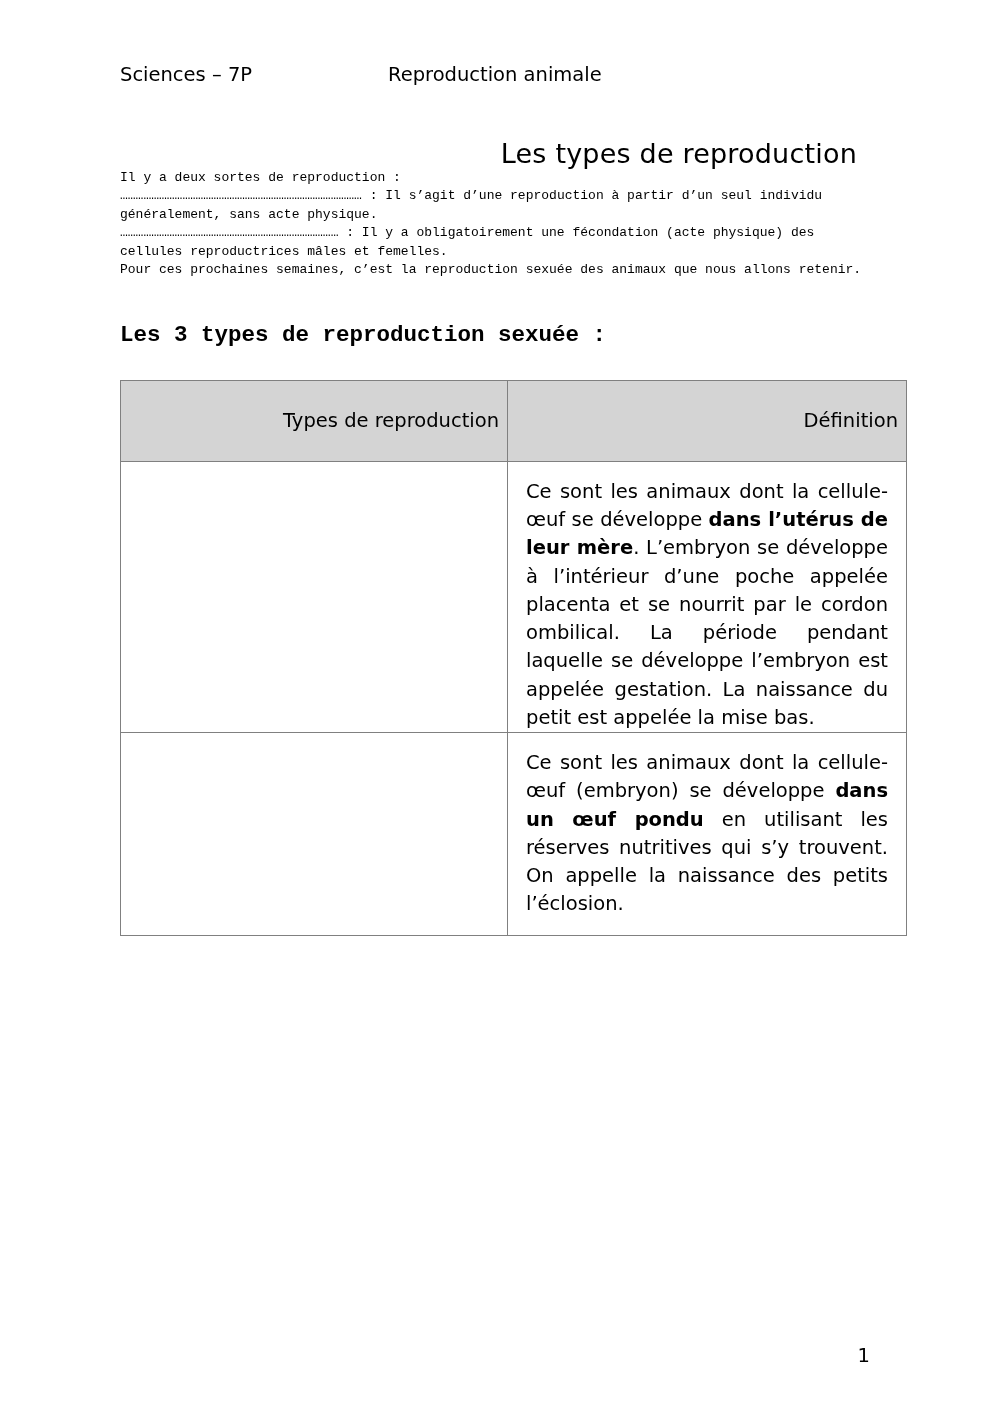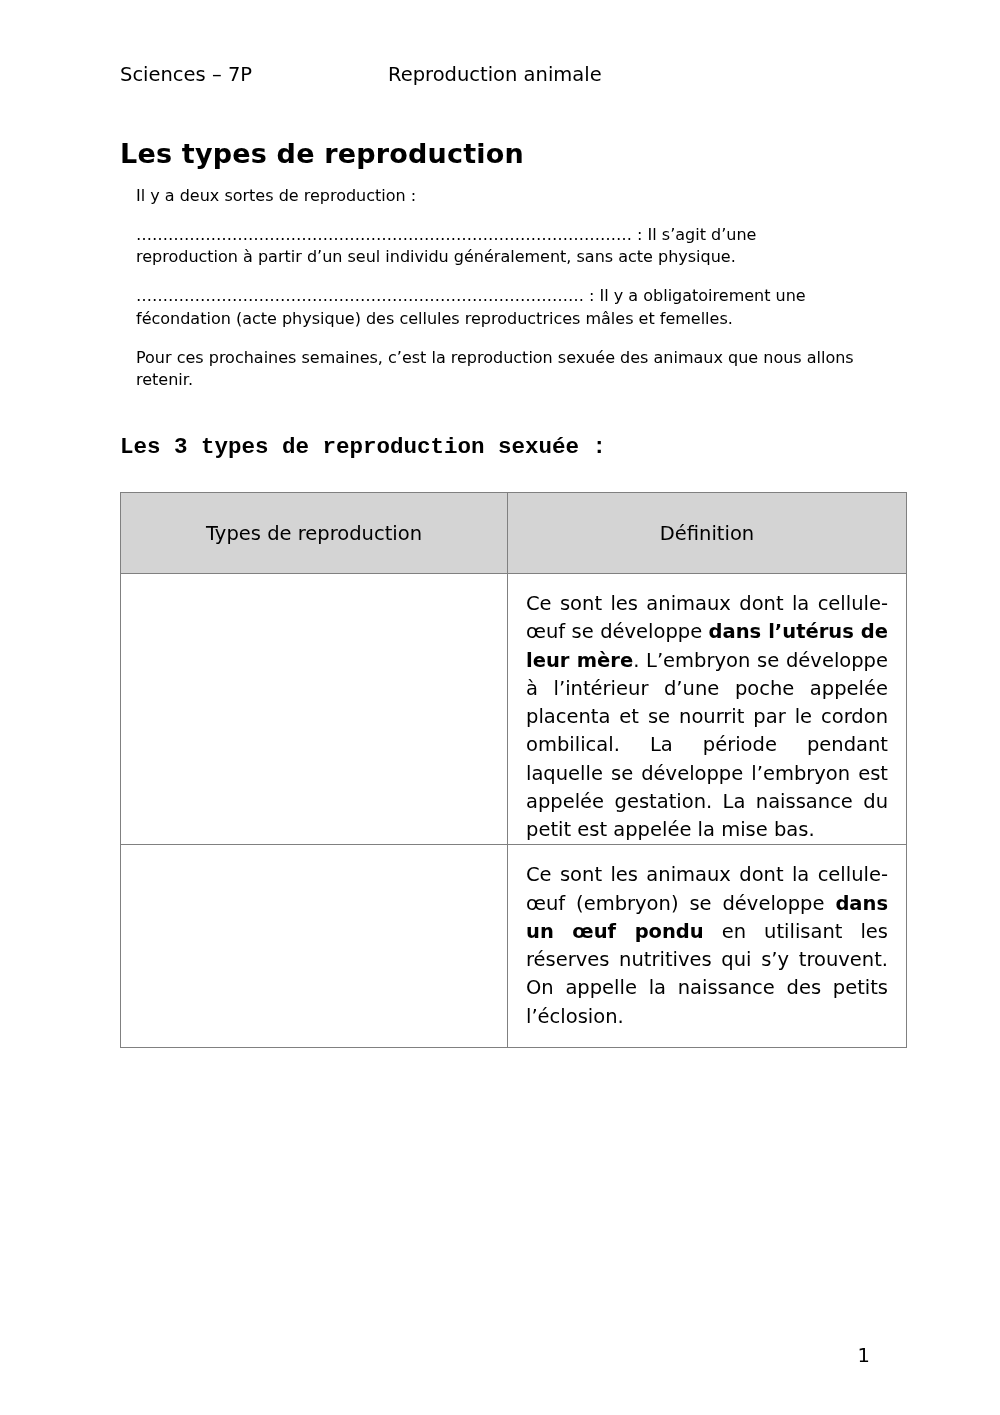--- a/index.html
+++ b/index.html
@@ -31,31 +31,32 @@
     margin-bottom: 0;
   }
   .header-subject {
     width: 268px;
     flex: 0 0 268px;
   }
   .header-theme {
     flex: 1 1 auto;
   }
   h1.doc-title {
-    text-align: left;
+    text-align: right;
     font-size: 27px;
-    font-weight: bold;
+    font-weight: normal;
     margin: 52px 0 0 0;
     letter-spacing: 0.2px;
     padding-right: 20px;
   }
   p.para {
-    font-size: 16px;
+    font-size: 13px;
     line-height: 1.42;
-    margin: 16px;
+    margin: 0;
+    font-family: Liberation Mono, monospace;
   }
   .intro {
     margin-top: 45px;
   }
   .blank-line {
     margin-top: 30px;
   }
   .blank-line2 {
     margin-top: 33px;
   }
@@ -76,21 +77,21 @@
   }
   table.types-table th,
   table.types-table td {
     border: 1px solid #808080;
     vertical-align: top;
   }
   table.types-table thead th {
     background: #d4d4d4;
     font-weight: normal;
     font-size: 19.5px;
-    text-align: center;
+    text-align: right;
     height: 56px;
     padding: 12px 8px;
     vertical-align: middle;
   }
   col.col-type { width: 387px; }
   col.col-def  { width: 399px; }
   td.type-cell {
     padding: 10px;
   }
   td.def-cell {

